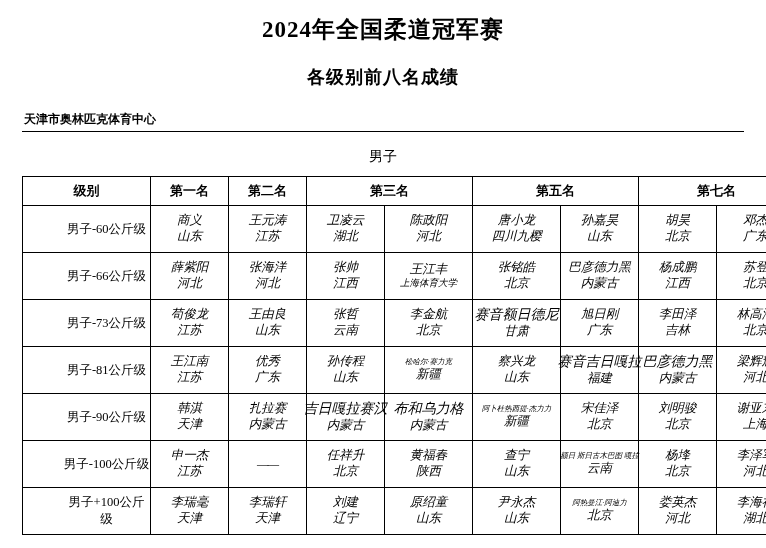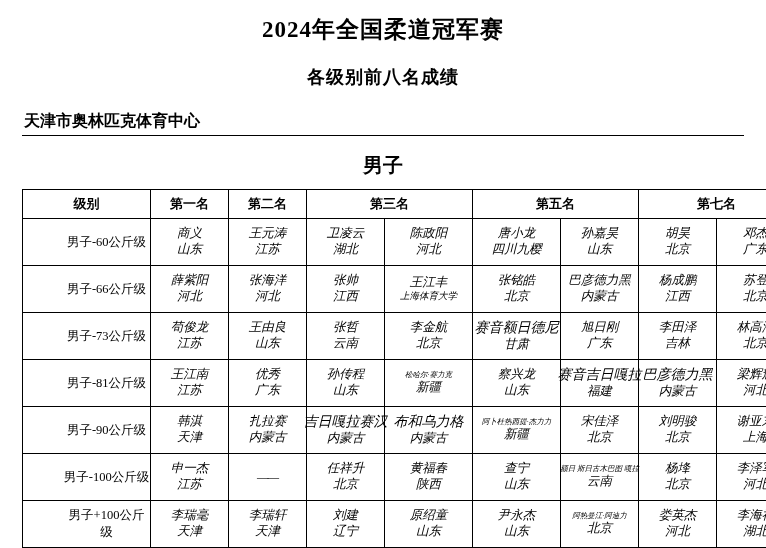--- a/index.html
+++ b/index.html
@@ -32,30 +32,30 @@
     text-align: center;
     font-size: 18px;
     font-weight: bold;
     letter-spacing: 1px;
     margin-top: 20px;
   }
   .meta-row {
     display: flex;
     justify-content: space-between;
     align-items: flex-end;
-    font-size: 16px;
+    font-size: 12px;
     font-weight: bold;
     margin-top: 22px;
     padding: 0 2px 3px 2px;
     border-bottom: 1.5px solid #000;
   }
   .section-title {
     text-align: center;
-    font-size: 20px;
-    font-weight: bold;
+    font-size: 14px;
+    font-weight: normal;
     margin-top: 16px;
     margin-bottom: 10px;
   }
   table.results {
     width: 722px;
     margin: 0 auto;
     border-collapse: collapse;
     table-layout: fixed;
   }
   table.results th, table.results td {

